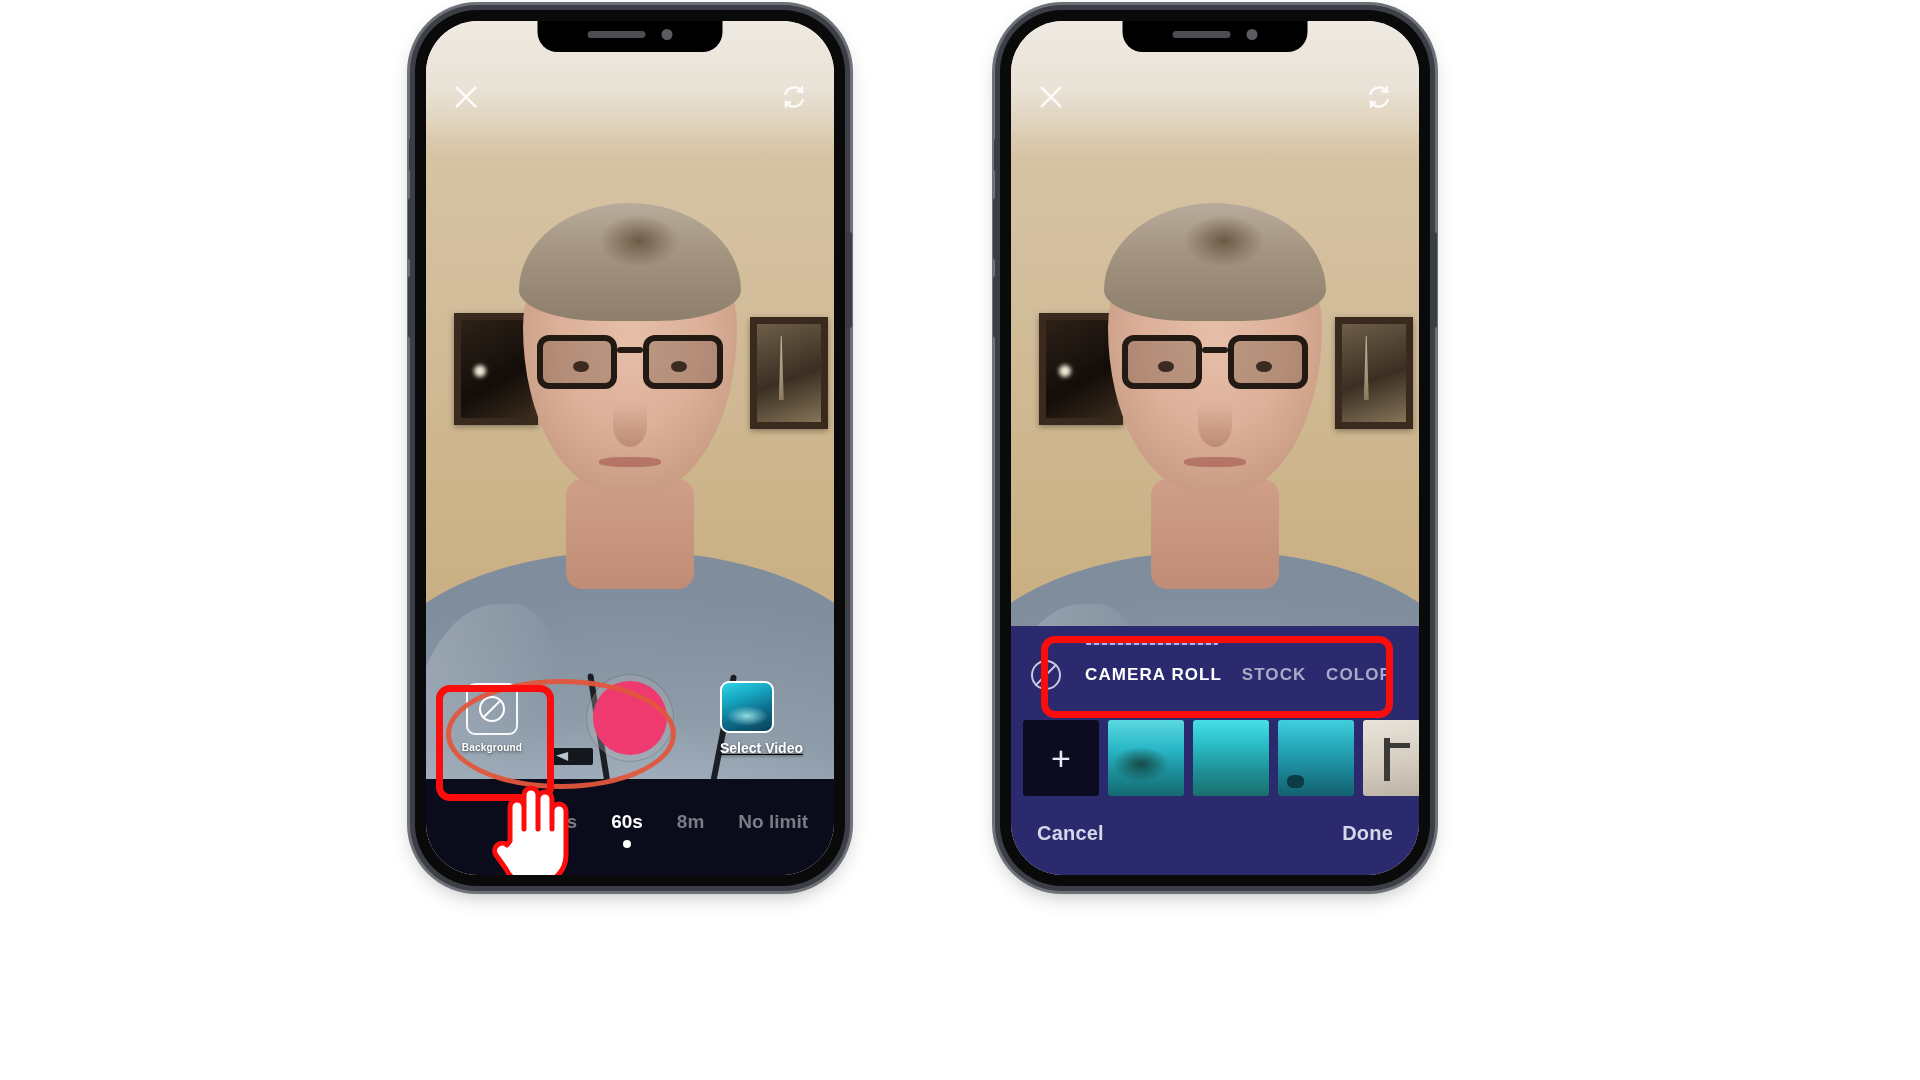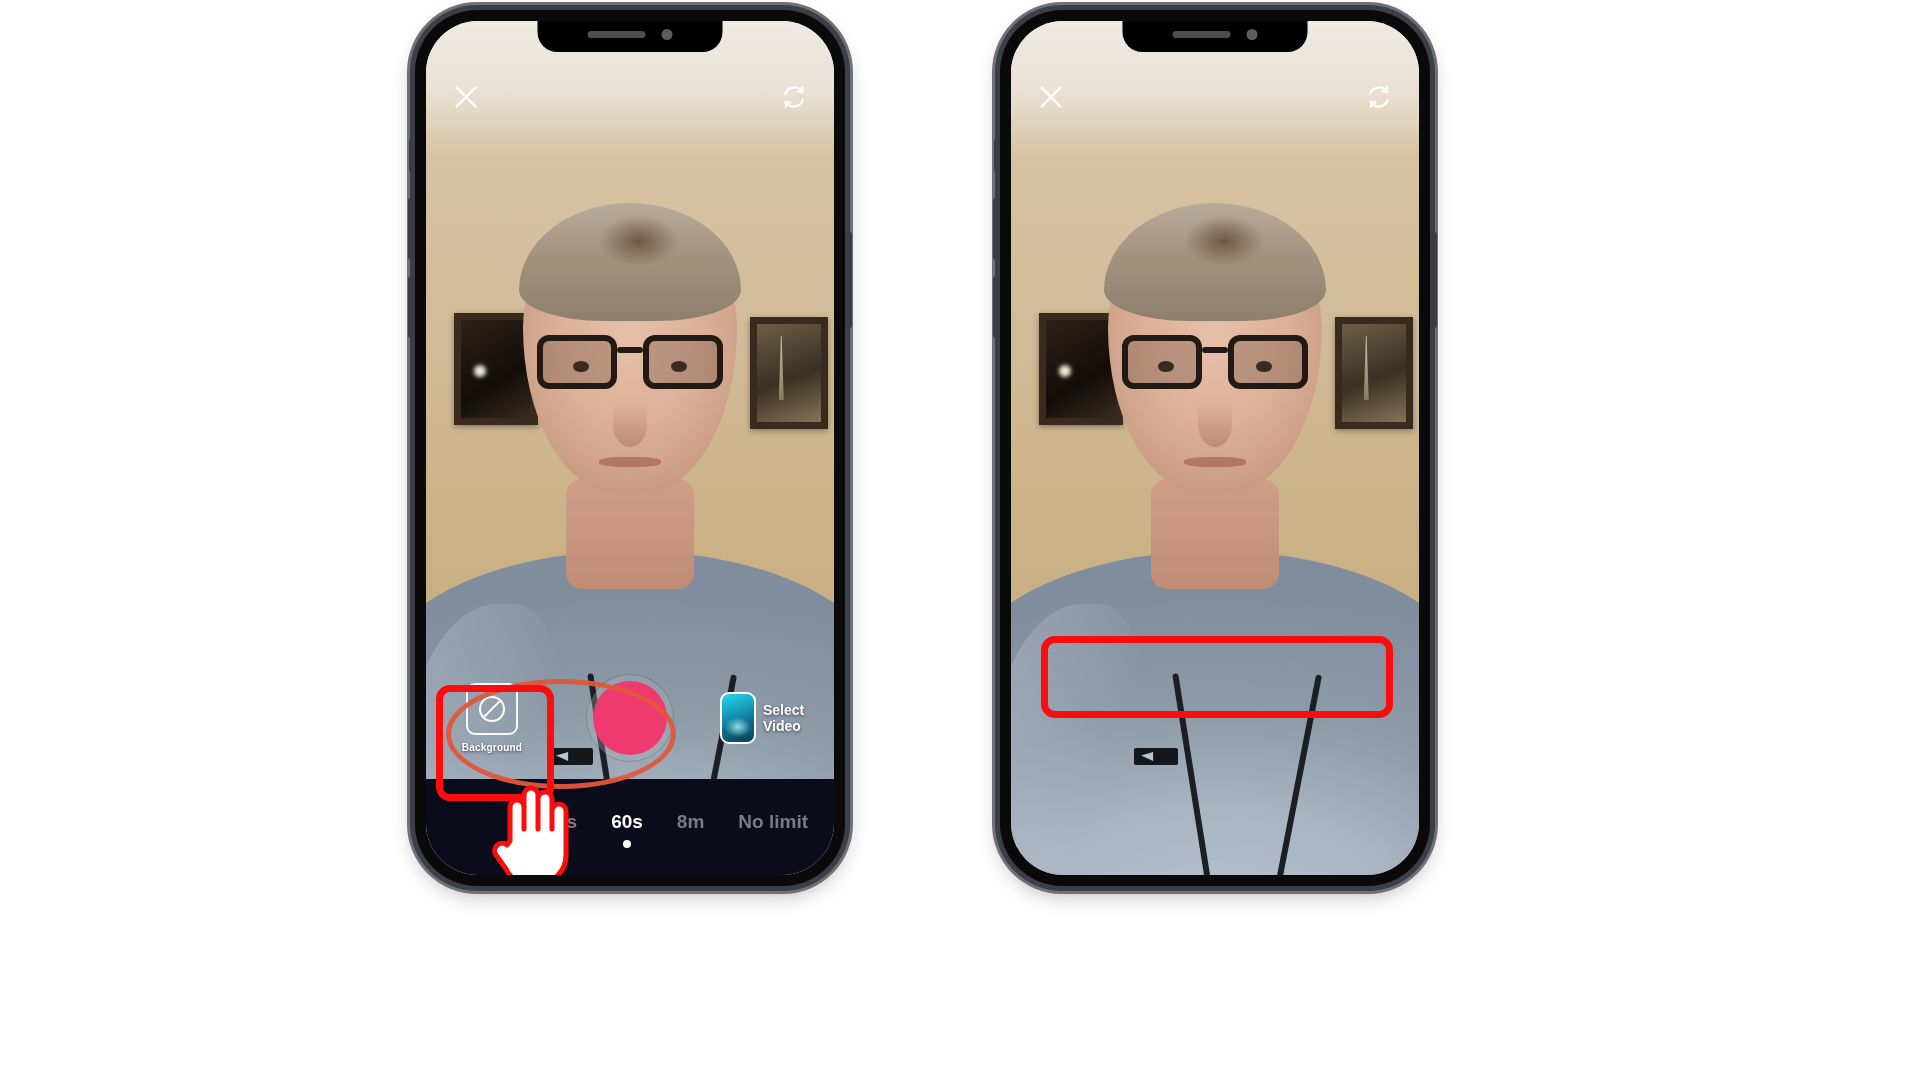--- a/index.html
+++ b/index.html
@@ -172,21 +172,21 @@
   .no-sign::after{content:"";position:absolute;left:-2px;top:10px;width:26px;height:2.3px;background:#fff;
     transform: rotate(-45deg); transform-origin:center;}
   .bg-label { color:#fff; font-size:10px; font-weight:700; letter-spacing:.2px;
     text-shadow: 0 1px 3px rgba(0,0,0,.6); }
 
   .rec-btn {
     width: 74px; height: 74px; border-radius:50%; background:#ef3a6f;
     box-shadow: 0 0 0 6px rgba(255,255,255,.22), 0 0 0 7px rgba(0,0,0,.12);
     cursor:pointer;
   }
-  .sel-btn { width: 96px; display:flex; flex-direction:row; align-items:center; gap:7px; cursor:pointer; }
+  .sel-btn { width: 96px; display:flex; flex-direction:column; gap:7px; cursor:pointer;text-decoration:underline; }
   .sel-thumb {
     width: 54px; height: 52px; border-radius: 9px; border:2.5px solid #fff;
     background: linear-gradient(160deg,#2fd4e6 0%, #17a9c4 30%, #0d6f8d 62%, #0a3f55 100%);
     position: relative; overflow:hidden;
   }
   .sel-thumb::after{content:"";position:absolute;left:8%;bottom:10%;width:84%;height:42%;
     background: radial-gradient(closest-side, rgba(190,255,255,.75), rgba(190,255,255,0));
     border-radius:50%;}
   .sel-label { color:#fff; font-size:14px; font-weight:700; text-shadow:0 1px 3px rgba(0,0,0,.6); }
 
@@ -396,18 +396,42 @@
         <div class="icon-flip">
           <svg viewBox="0 0 24 24" fill="none" stroke="#fff" stroke-width="1.9" stroke-linecap="round">
             <path d="M4.5 9.5A8 8 0 0 1 18.8 7.4"></path>
             <path d="M19.5 14.5A8 8 0 0 1 5.2 16.6"></path>
             <path d="M18.9 3.6 19.1 7.7 15 7.2"></path>
             <path d="M5.1 20.4 4.9 16.3 9 16.8"></path>
           </svg>
         </div>
       </div>
 
+      <div class="picker">
+        <div class="picker-top">
+          <div class="picker-noicon"></div>
+          <div class="tabs">
+            <div class="tab active">CAMERA ROLL</div>
+            <div class="tab">STOCK</div>
+            <div class="tab">COLOR</div>
+          </div>
+        </div>
+
+        <div class="thumbs">
+          <div class="thumb add"></div>
+          <div class="thumb t-reef"></div>
+          <div class="thumb t-open"></div>
+          <div class="thumb t-deep"></div>
+          <div class="thumb t-room"></div>
+
+        </div>
+
+        <div class="picker-footer">
+          <div class="pf-btn">Cancel</div>
+          <div class="pf-btn">Done</div>
+        </div>
+      </div>
 
       <div class="hl-rect" style="left: 30px; top: 615px; width: 352px; height: 82px;"></div>
     </div>
   </div>
 
 </div>
 
 </body></html>

